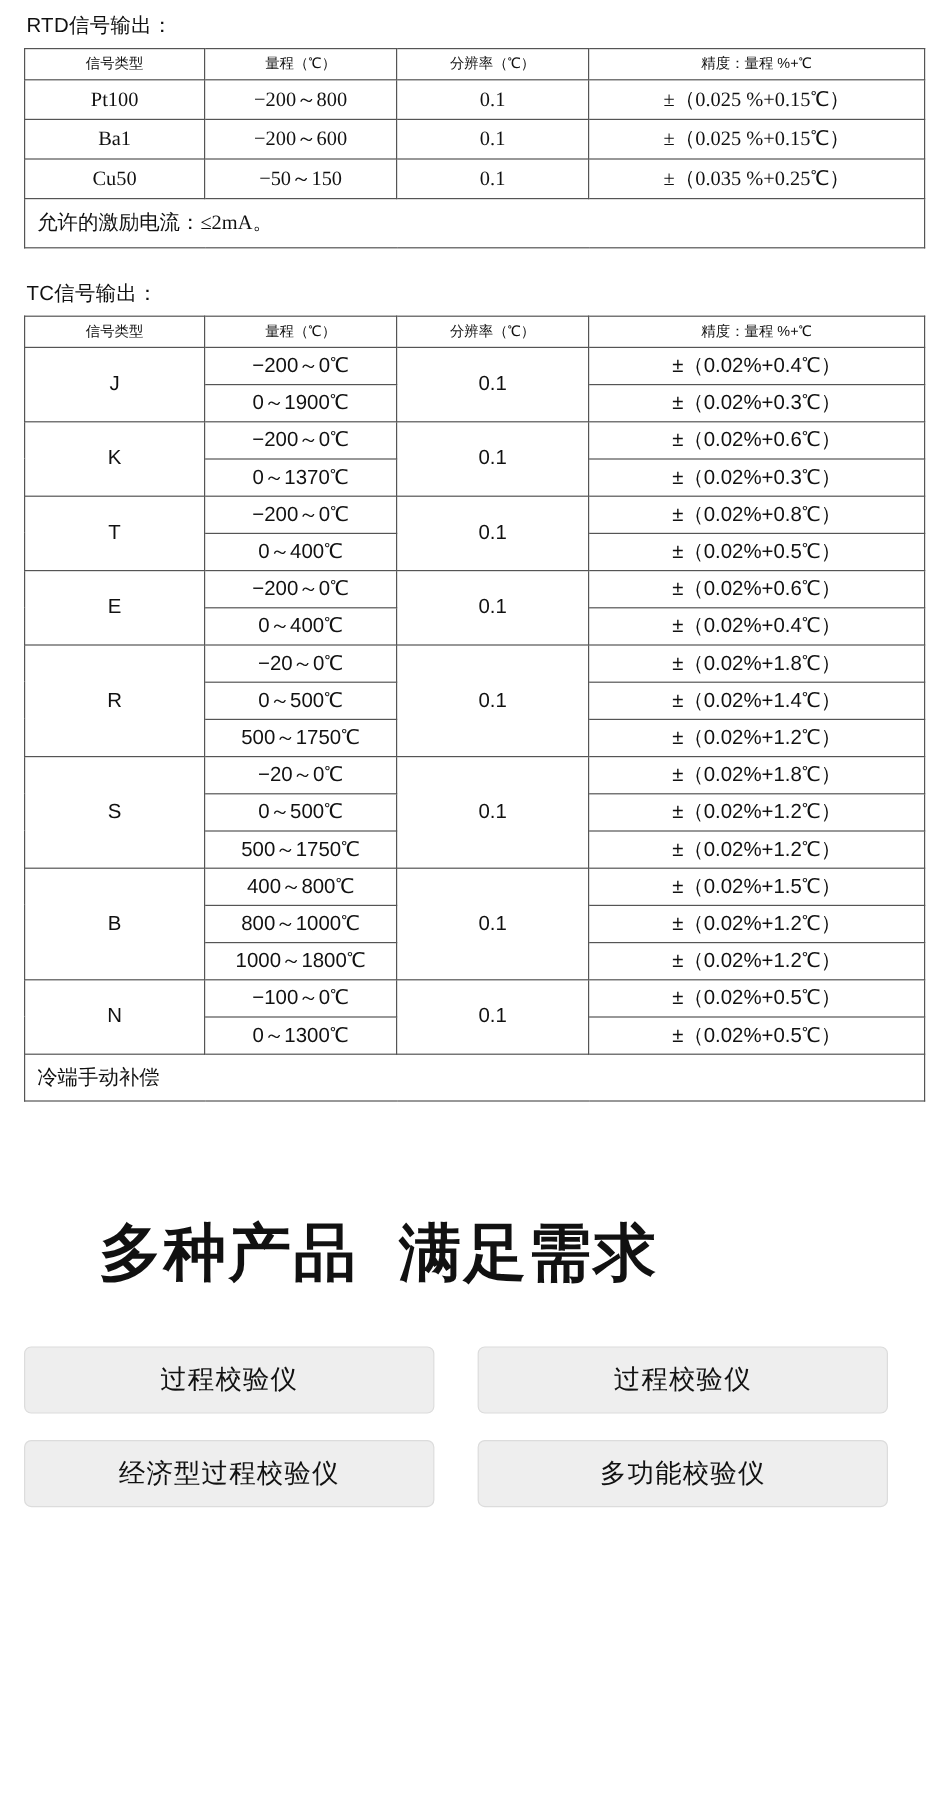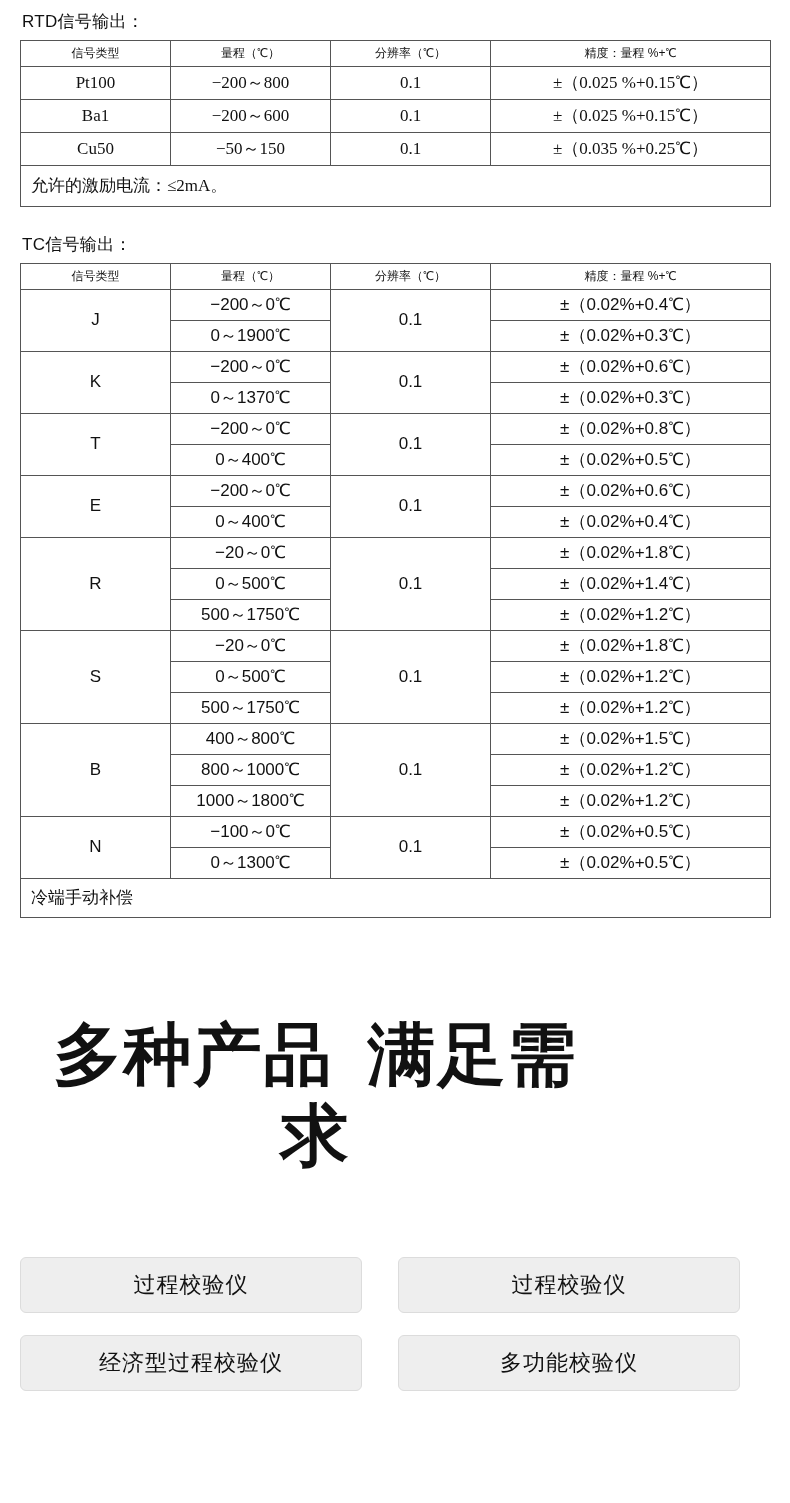--- a/index.html
+++ b/index.html
@@ -61,30 +61,30 @@
   }
   .rtd-table tbody td { height: 26px; font-family: Liberation Serif, serif; }
   .tc-table tbody td { height: 24px; }
   .gap-1 { height: 22px; }
 
   .promo {
     margin-top: 96px;
     text-align: center;
   }
   .promo-title {
-    font-size: 68px;
+    font-size: 52px;
     font-weight: bold;
     letter-spacing: 2px;
     color: #111;
     line-height: 1.2;
     font-family: "Liberation Sans", sans-serif;
   }
   .promo-title .sp { display: inline-block; width: 34px; }
   .btn-grid {
-    margin: 80px auto 0 auto;
+    margin: 46px auto 0 auto;
     width: 720px;
     display: grid;
     grid-template-columns: 1fr 1fr;
     grid-gap: 22px 36px;
   }
   .promo-btn {
     background: #eeeeee;
     border: 1px solid #dcdcdc;
     border-radius: 6px;
     height: 54px;

